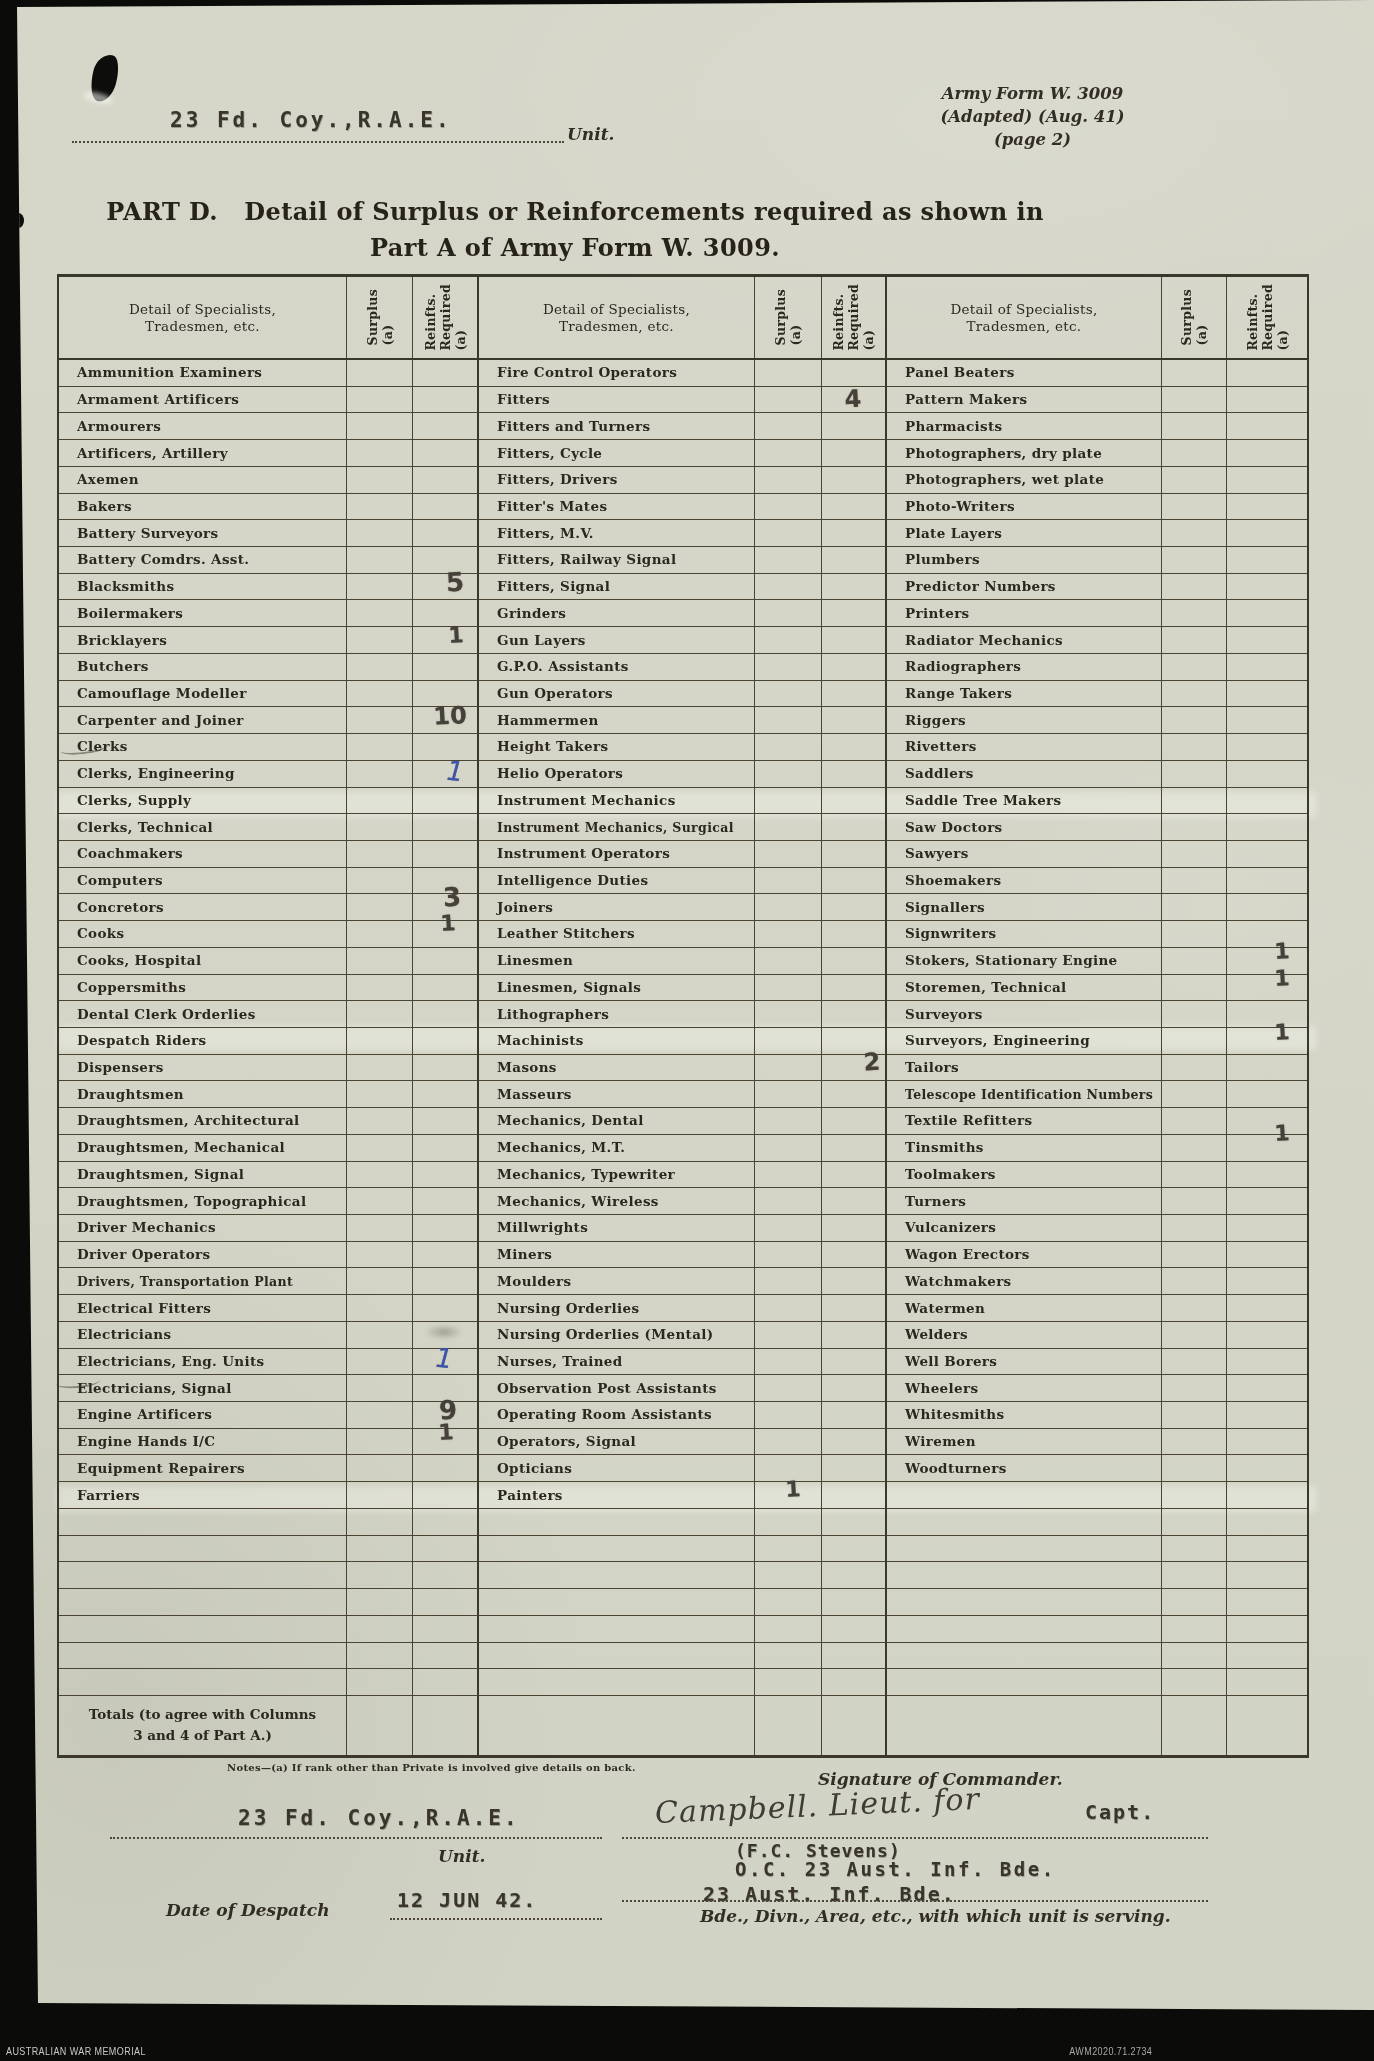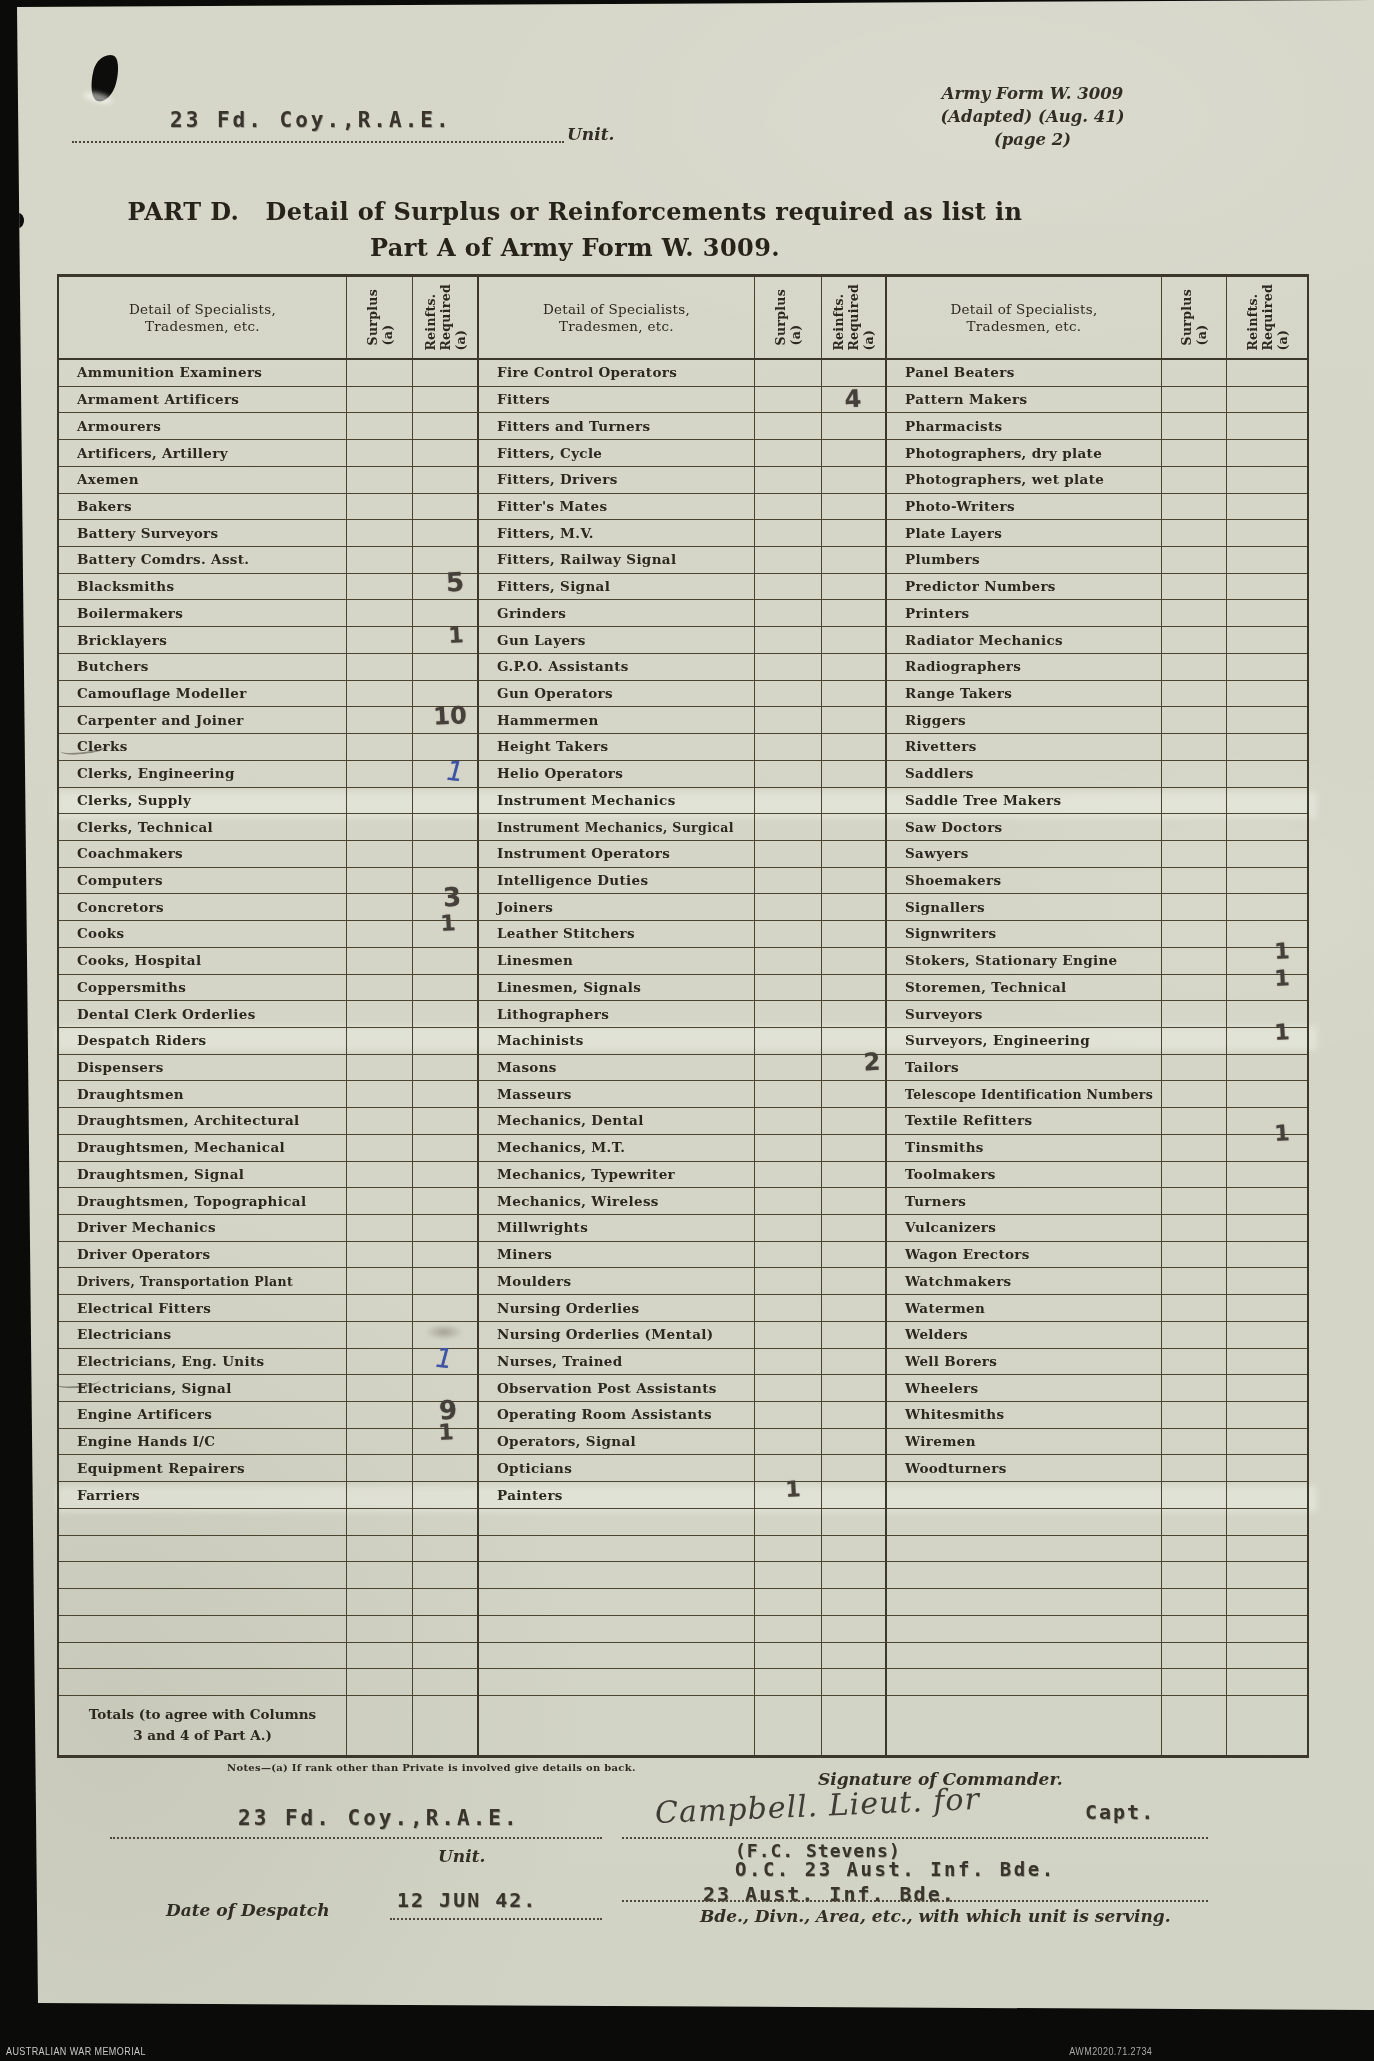--- a/index.html
+++ b/index.html
@@ -82,21 +82,21 @@
   <div class="crease" style="top:1486px;height:26px;"></div>
 
   <div class="abs typed" style="left:170px;top:108px;font-size:21px;letter-spacing:3px;">23 Fd. Coy.,R.A.E.</div>
   <div class="dotline" style="left:72px;top:139px;width:492px;"></div>
   <div class="abs ital" style="left:567px;top:124px;font-size:17px;">Unit.</div>
   <div class="form-ref ital" style="white-space:pre-line;">Army Form W. 3009
 (Adapted)  (Aug. 41)
 (page 2)</div>
 
   <div class="title-wrap" style="top:197px;">
-    <div class="title-line serifb">PART D.   Detail of Surplus or Reinforcements required as list in</div>
+    <div class="title-line serifb">PART D.   Detail of Surplus or Reinforcements required as shown in</div>
     <div class="title-line serifb" style="margin-top:7px;">Part A of Army Form W. 3009.</div>
   </div>
 
   <div class="form-table" id="formTable">
       <div class="cell hcell">
         <div class="h-detail">Detail of Specialists,
 Tradesmen, etc.</div>
       </div>
       <div class="cell hcell h-rot">
         <span>Surplus

